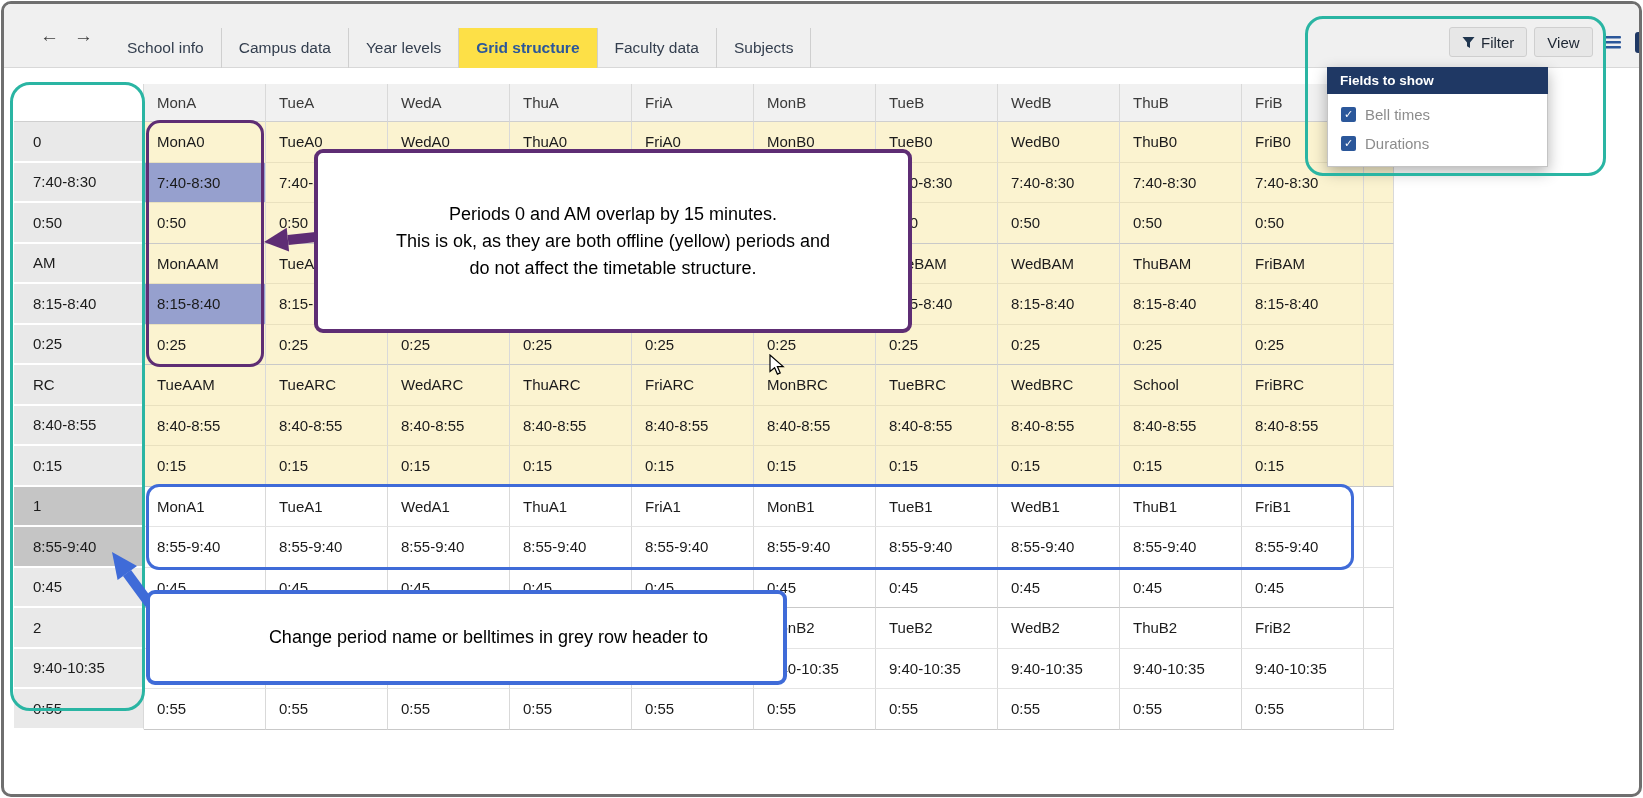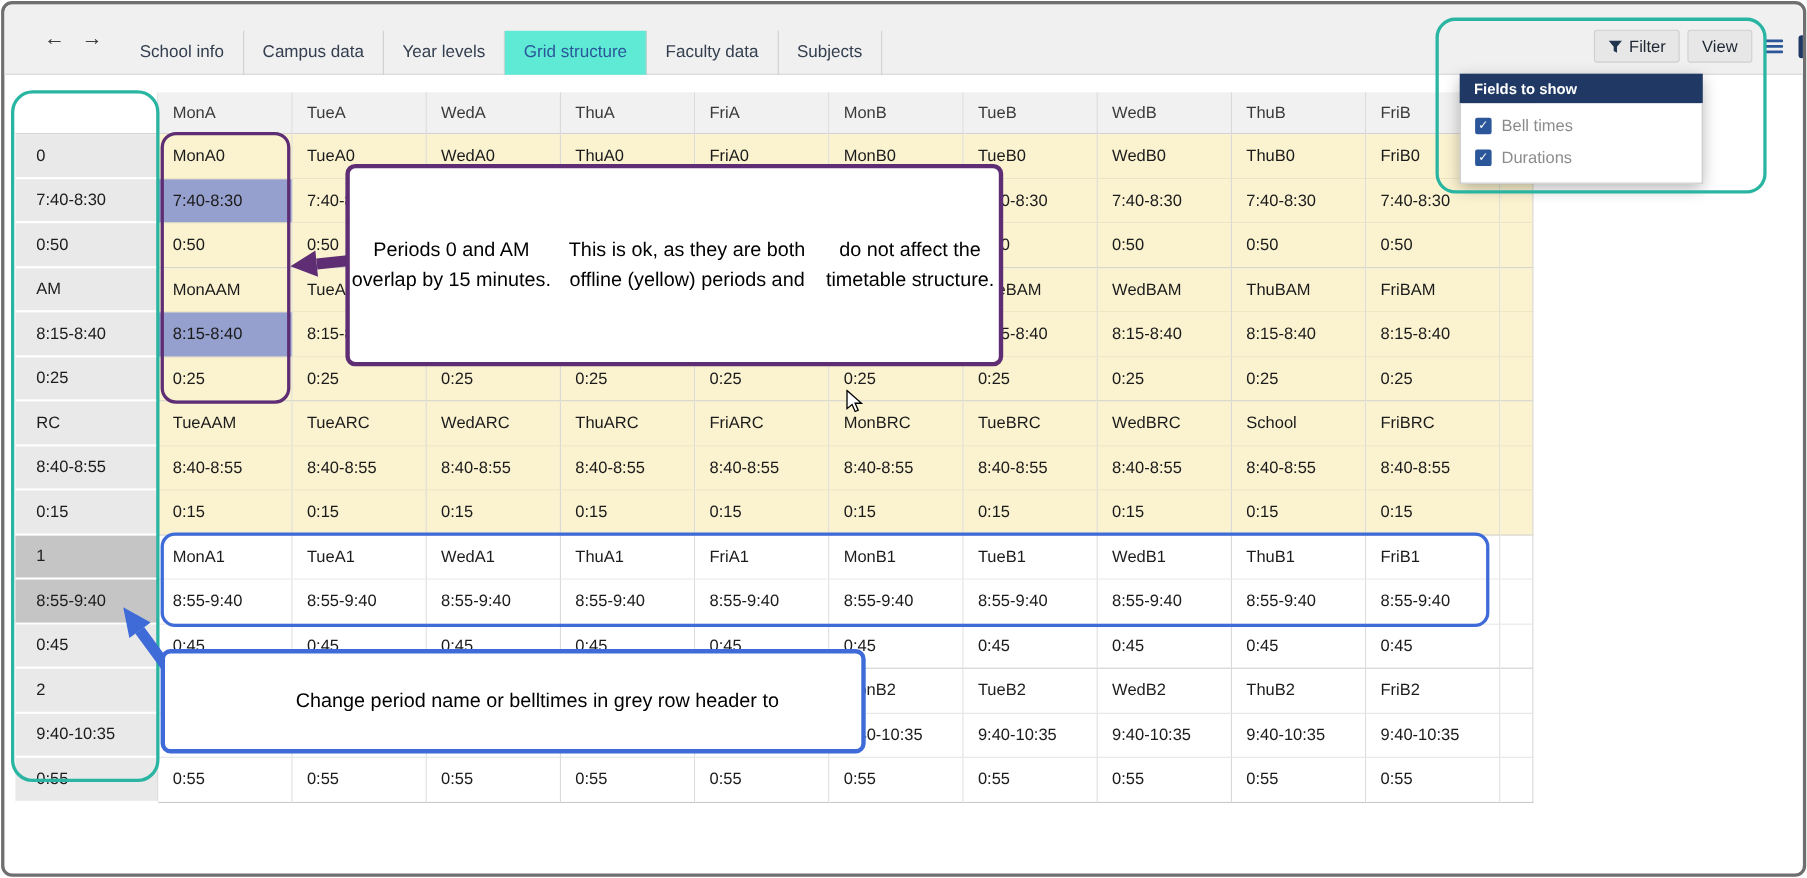--- a/index.html
+++ b/index.html
@@ -11,21 +11,21 @@
   .frame {
     position:absolute; inset:1px; border:3px solid #6f6f6f; border-radius:10px;
     background:#fff; overflow:hidden;
   }
 
   
   .topbar { position:absolute; left:0; top:0; right:0; height:64px; background:#f0f0f0; border-bottom:1px solid #d8d8d8; }
   .nav-arrows { position:absolute; left:36px; top:0; height:64px; display:flex; align-items:center; gap:15px; font-size:19px; color:#3e3e3e; }
   .tabs { position:absolute; left:106px; top:24px; height:40px; display:flex; }
   .tab { display:flex; align-items:center; padding:0 17px; font-size:15.5px; color:#333e4e; border-right:1px solid #cfcfcf; white-space:nowrap; }
-  .tab.active { background:#5eead4; color:var(--active-tab-blue); }
+  .tab.active { background:#fde047; color:var(--active-tab-blue);font-weight:bold; }
   .top-controls { position:absolute; left:1413px; top:23px; display:flex; align-items:center; gap:7px;margin-left:32px; }
   .btn { height:30px; display:flex; align-items:center; gap:6px; padding:0 12px; background:#e7e7e7; border:1px solid #cfcfcf; border-radius:3px; font-size:15px; color:#1d2633; }
   .icon-btn { width:26px; height:26px; display:flex; align-items:center; justify-content:center; }
 
   
   .grid { position:absolute; left:10px; top:80px; width:1380px; z-index:1; }
   .grow { display:flex; height:40.5px; }
   .grow.header { height:38px; }
   .rowhead { flex:0 0 130px; background:#e9e9e9; border-bottom:2px solid #ffffff; border-right:1px solid #d9d9d9;
              display:flex; align-items:center; padding-left:19px; font-size:15px; color:#1c1c1c; }
@@ -47,21 +47,21 @@
   .opt { height:29px; display:flex; align-items:center; gap:9px; padding-left:13px; }
   .cb { width:15px; height:15px; border-radius:2px; background:var(--active-tab-blue); color:#fff; font-size:11px; line-height:15px; text-align:center; }
   .cblabel { font-size:15px; color:#8c8c8c;text-align:center; }
 
   
   .ann { position:absolute; z-index:40; pointer-events:none; }
   .teal-rect-left { left:6px; top:78px; width:135px; height:629px; border:3px solid var(--teal); border-radius:20px; }
   .teal-rect-tr { left:1301px; top:12px; width:301px; height:160px; border:3px solid var(--teal); border-radius:18px; z-index:45; }
   .purple-rect { left:142px; top:116px; width:118px; height:247px; border:3.5px solid var(--purple); border-radius:14px; }
   .purple-callout { left:310px; top:145px; width:598px; height:184px; background:#fff; border:4px solid var(--purple); border-radius:9px;
-                    display:flex; flex-direction:row; align-items:center; justify-content:center; font-size:18px; line-height:27px; color:#000; text-align:center; }
+                    display:flex; flex-direction:column; align-items:center; justify-content:center; font-size:18px; line-height:27px; color:#000; text-align:center; }
   .blue-rect { left:142px; top:480px; width:1208px; height:86px; border:3.5px solid var(--blue); border-radius:13px; }
   .blue-callout { left:142px; top:586px; width:641px; height:95px; background:#fff; border:4px solid var(--blue); border-radius:9px;
                   display:flex; flex-direction:column; align-items:center; justify-content:center; font-size:18px; line-height:27px; color:#000; text-align:center;padding-left:44px; }
   .purple-arrow { left:256px; top:216px; }
   .blue-arrow { left:98px; top:542px; }
   .cursor { left:765px; top:350px; z-index:60; }
 </style>
 </head>
 <body>
 

